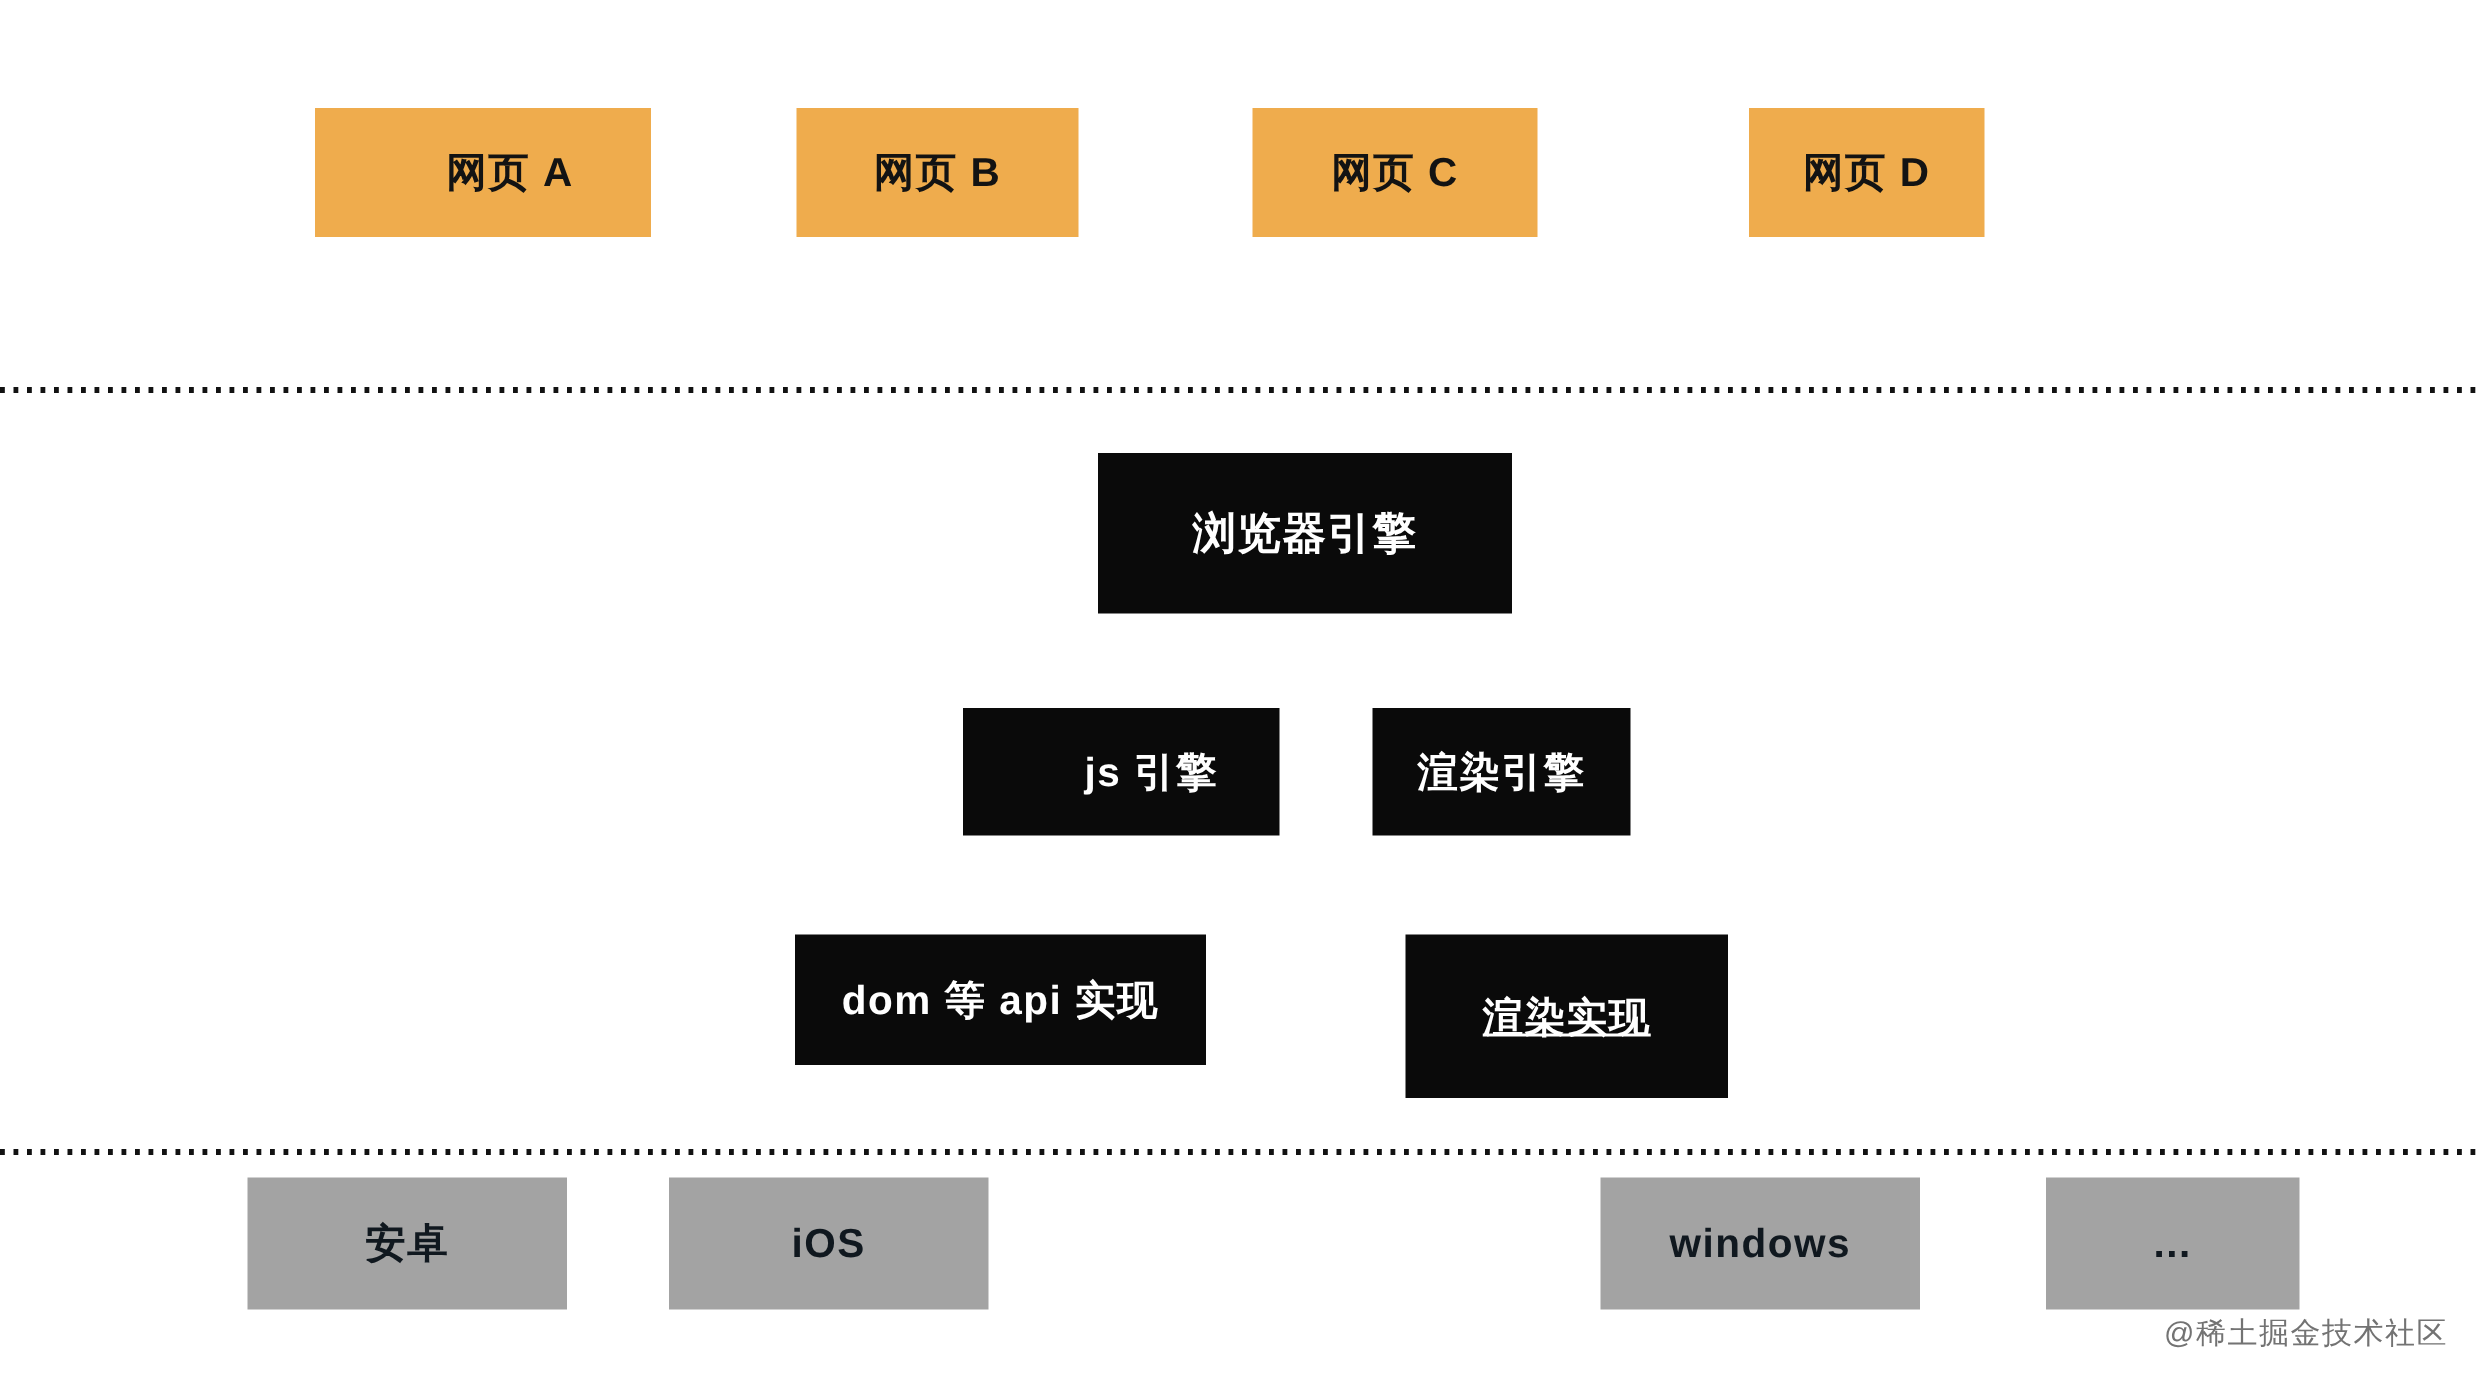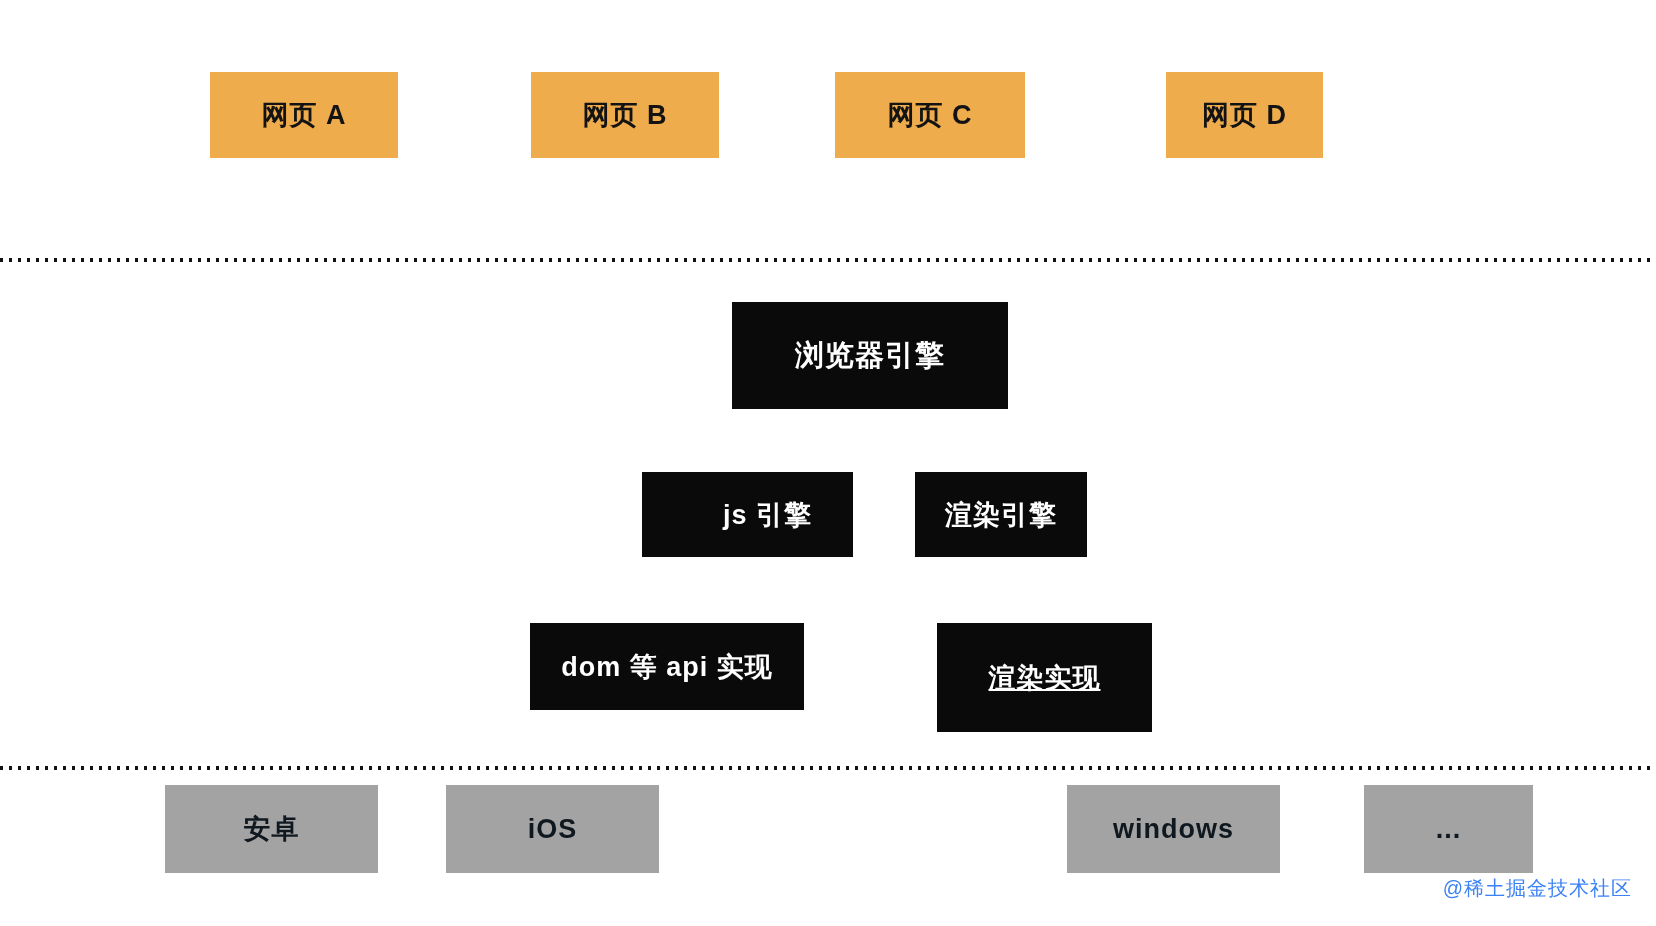--- a/index.html
+++ b/index.html
@@ -45,27 +45,27 @@
     width: 100%;
     height: 4px;
     background-image: repeating-linear-gradient(to right, #121212 0px, #121212 3.5px, transparent 3.5px, transparent 9px);
     background-repeat: repeat-x;
     background-size: 9px 4px;
   }
   .watermark {
     position: absolute;
     right: 24px;
     bottom: 24px;
-    color: #3b82f6;
+    color: #737373;
     font-size: 20px;
     letter-spacing: 1px;
   }
 
   
-  #webpage-a { left: 210px;  top: 72px;  width: 188px; height: 86px; }
+  #webpage-a { left: 210px;  top: 72px;  width: 188px; height: 86px; padding-left: 36px; }
   #webpage-b { left: 531px;  top: 72px;  width: 188px; height: 86px; }
   #webpage-c { left: 835px;  top: 72px;  width: 190px; height: 86px; }
   #webpage-d { left: 1166px; top: 72px;  width: 157px; height: 86px; }
 
   #divider-top { top: 258px; }
 
   #browser-engine { left: 732px; top: 302px; width: 276px; height: 107px; font-size: 29px; }
   #js-engine      { left: 642px; top: 472px; width: 171px; height: 85px; padding-left: 40px; }
   #render-engine  { left: 915px; top: 472px; width: 172px; height: 85px; }
   #dom-api-impl   { left: 530px; top: 623px; width: 274px; height: 87px; }

